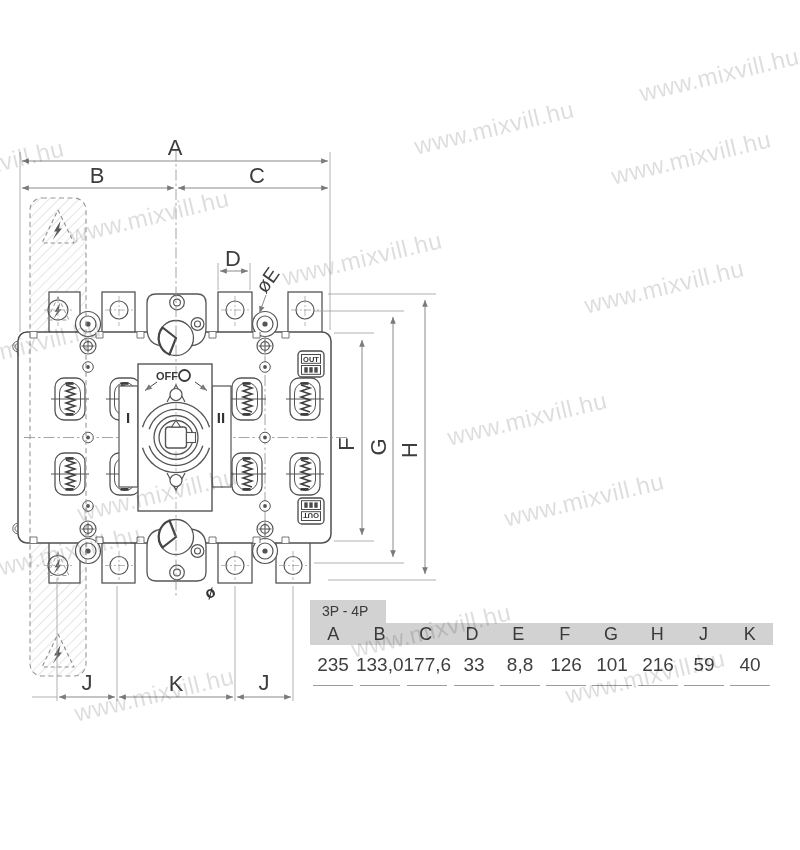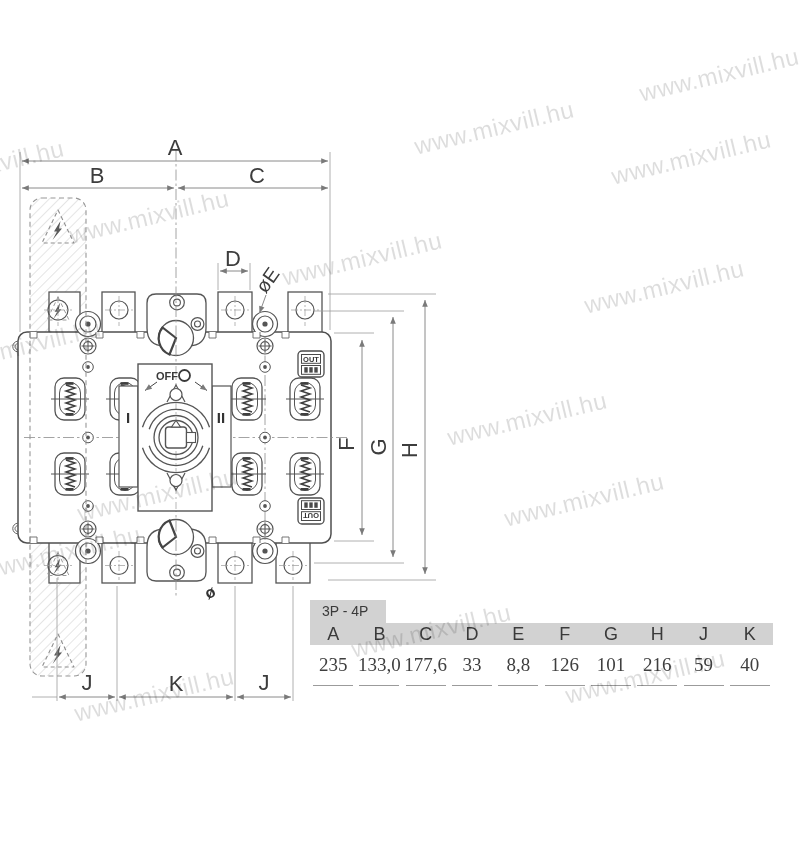--- a/index.html
+++ b/index.html
@@ -9,21 +9,21 @@
       color:rgba(0,0,0,0.135);transform:rotate(-13.5deg);transform-origin:left center;
       z-index:6;pointer-events:none;font-weight:400;}
   svg.drawing{position:absolute;left:0;top:130px;z-index:1;}
   svg text{font-family:"Liberation Sans",sans-serif;}
   .dim-table{position:absolute;left:310px;top:600px;width:463px;z-index:2;color:#3b3b3b;}
   .tbl-title{display:inline-block;background:#d2d2d2;font-size:14px;color:#3a3a3a;
              padding:2px 18px 2px 12px;height:19px;line-height:19px;}
   .tbl-head{display:grid;grid-template-columns:repeat(10,1fr);background:#d2d2d2;height:22px;}
   .tbl-head .cell{text-align:center;font-size:18px;line-height:22px;color:#3a3a3a;}
   .tbl-vals{display:grid;grid-template-columns:repeat(10,1fr);background:#fff;margin-top:2px;}
-  .tbl-vals .vcell{text-align:center;font-size:19px;padding-top:7px;color:#3f3f3f;font-family:Liberation Serif, serif;}
+  .tbl-vals .vcell{text-align:center;font-size:19px;padding-top:7px;color:#3f3f3f;}
   .tbl-vals .uline{width:40px;margin:9px auto 0 auto;border-top:1.5px solid #9b9b9b;height:0;}
 </style>
 </head>
 <body>
 
 <div class="page">
 
   <div id="wmLayer">
       <span class="wm" style="left: -95px; top: 172px;">www.mixvill.hu</span>
       <span class="wm" style="left: 70px; top: 222px;">www.mixvill.hu</span>

